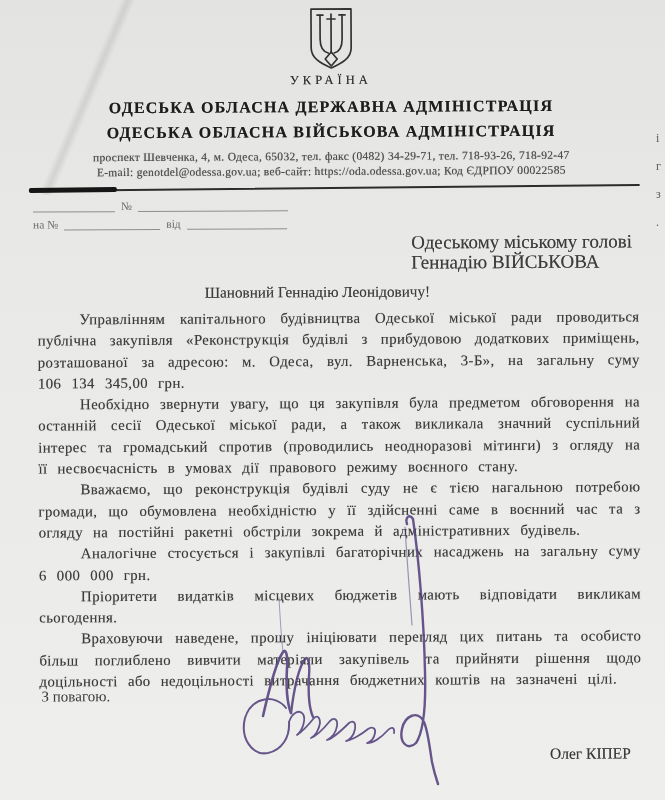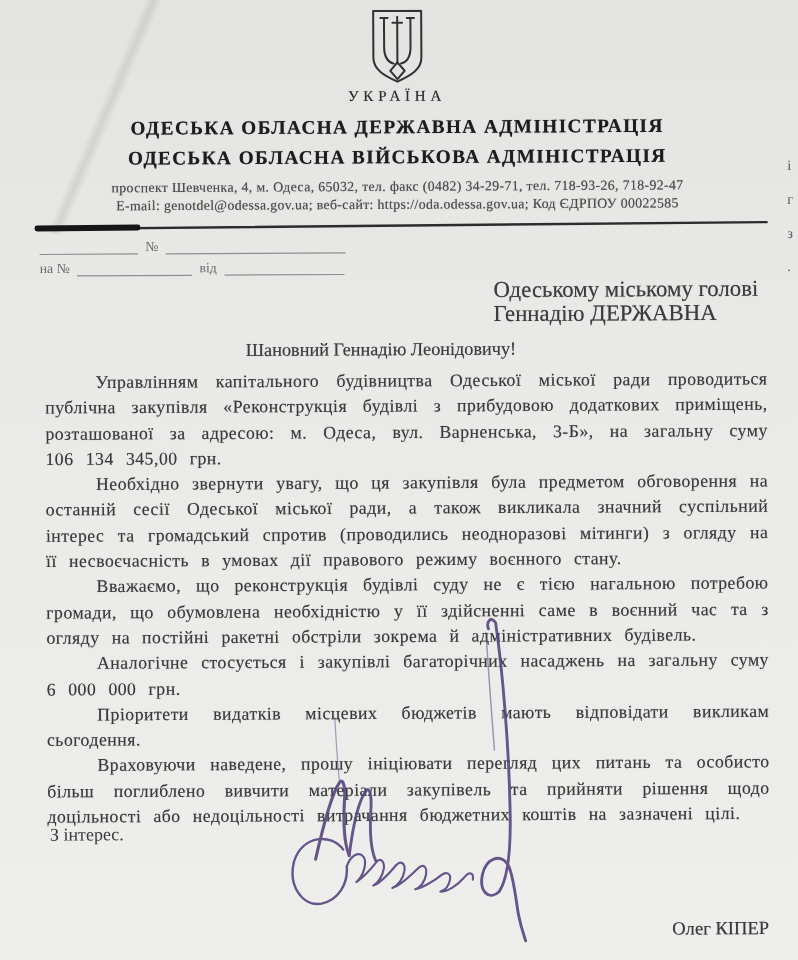--- a/index.html
+++ b/index.html
@@ -40,22 +40,22 @@
   .salutation { position:absolute; left:38px; width:560px; top:283px; text-align:center;
                 font-size:15.2px; color:#3c3c3c; text-shadow:0 0 .6px rgba(70,70,70,.6); }
 
   .body-text { position:absolute; left:38px; top:308px; width:602px; font-size:14.8px;
                line-height:21.3px; text-align:justify; letter-spacing:.4px; word-spacing:6px;
                color:#3a3a3a; text-shadow:0 0 .7px rgba(80,80,80,.55); }
   .body-text p { margin:0; text-indent:42px; }
 
   .regards { position:absolute; left:40px; top:687px; font-size:15px; color:#3a3a3a; }
   .titles  { position:absolute; left:40px; top:721px; font-size:15px; line-height:22px; color:#3a3a3a; }
-  .signer  { position:absolute; right:26px; top:746px; font-size:15.5px; color:#3a3a3a;
-             text-shadow:0 0 .6px rgba(70,70,70,.6);margin-top:21px; }
+  .signer  { position:absolute; right:36px; top:746px; font-size:15.5px; color:#3a3a3a;
+             text-shadow:0 0 .6px rgba(70,70,70,.6); }
 
   .signature { position:absolute; left:0; top:0; pointer-events:none; }
 
   .edge-marks { position:absolute; right:-3px; top:124px; width:12px; font-size:12px;
                 color:#5a5a5a; line-height:28px; text-align:left; filter:blur(.4px); }
 </style>
 </head>
 <body>
 
 <div class="stage">
@@ -93,35 +93,35 @@
       <div class="ref-row">
         <span>на №</span>
         <span class="blank b3"></span>
         <span>від</span>
         <span class="blank b4"></span>
       </div>
     </div>
 
     <div class="addressee">
       <div>Одеському міському голові</div>
-      <div>Геннадію ДЕРЖАВНА</div>
+      <div>Геннадію ВІЙСЬКОВА</div>
     </div>
 
     <div class="salutation">Шановний Геннадію Леонідовичу!</div>
 
     <div class="body-text">
       <p>Управлінням капітального будівництва Одеської міської ради проводиться публічна закупівля «Реконструкція будівлі з прибудовою додаткових приміщень, розташованої за адресою: м. Одеса, вул. Варненська, 3-Б», на загальну суму 106 134 345,00 грн.</p>
       <p>Необхідно звернути увагу, що ця закупівля була предметом обговорення на останній сесії Одеської міської ради, а також викликала значний суспільний інтерес та громадський спротив (проводились неодноразові мітинги) з огляду на її несвоєчасність в умовах дії правового режиму воєнного стану.</p>
       <p>Вважаємо, що реконструкція будівлі суду не є тією нагальною потребою громади, що обумовлена необхідністю у її здійсненні саме в воєнний час та з огляду на постійні ракетні обстріли зокрема й адміністративних будівель.</p>
       <p>Аналогічне стосується і закупівлі багаторічних насаджень на загальну суму 6 000 000 грн.</p>
       <p>Пріоритети видатків місцевих бюджетів мають відповідати викликам сьогодення.</p>
       <p>Враховуючи наведене, прошу ініціювати перегляд цих питань та особисто більш поглиблено вивчити матеріали закупівель та прийняти рішення щодо доцільності або недоцільності витрачання бюджетних коштів на зазначені цілі.</p>
     </div>
 
-    <div class="regards">З інтерес.</div>
+    <div class="regards">З повагою.</div>
     <div class="signer">Олег КІПЕР</div>
   </div>
 
   <svg class="signature" width="665" height="800" viewBox="0 0 665 800" fill="none" stroke="#54417d" stroke-linecap="round" stroke-linejoin="round" opacity="0.88">
 
     <path stroke-width="1" opacity="0.55" d="M279,598 C280,615 281,635 283,652"></path>
     <path stroke-width="2.6" d="M263,716 C268,694 276,662 283,652 C286,648 288,656 287,668 C286,686 287,703 291,713"></path>
     <path stroke-width="2.4" d="M291,713 C294,689 299,667 305,659 C308,655 310,663 309,676 C308,694 309,708 313,717"></path>
 
     <path stroke-width="2" d="M286,708 C276,694 252,696 245,718 C240,738 252,756 268,753 C282,750 290,737 289,722"></path>

